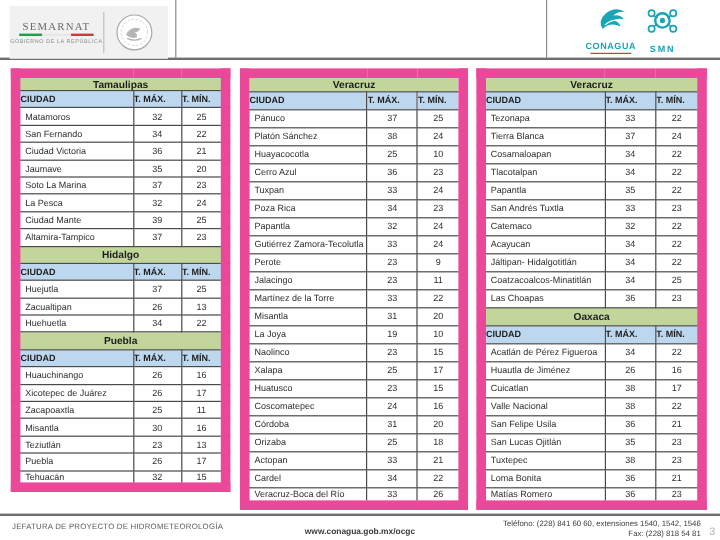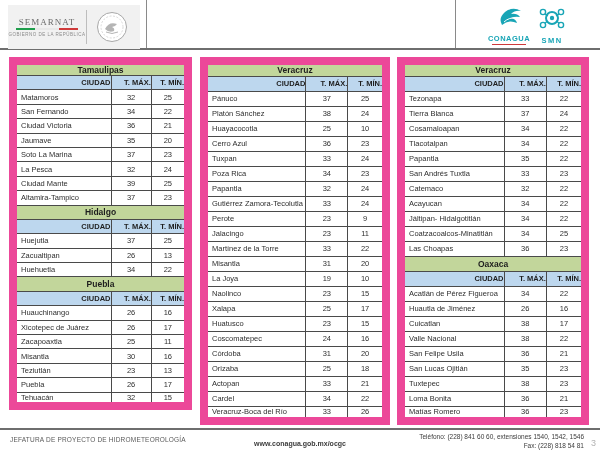--- a/index.html
+++ b/index.html
@@ -29,21 +29,21 @@
   .col{position:absolute;top:57px;}
   .col1{left:9px;width:183px;}
   .col2{left:200px;width:190px;}
   .col3{left:397px;width:192px;}
   table{width:100%;border-collapse:collapse;border:8px solid #ec4899;table-layout:fixed;}
   td,th{border:1px solid #4a4a4a;font-size:7.5px;padding:0;overflow:hidden;white-space:nowrap;}
   col.c-city{width:56%;} col.c-max{width:23%;} col.c-min{width:21%;}
   tr{height:14.4px;}
   .col2 tr,.col3 tr{height:15px;}
   tr.state-row td{background:var(--green,#C2D69B);text-align:center;font-weight:bold;font-size:8.5px;color:#1e1e1e;}
-  tr.cols-row th{background:var(--blue,#BDD7EE);text-align:right;font-weight:bold;font-size:7.5px;color:#1e1e1e;}
+  tr.cols-row th{background:var(--blue,#BDD7EE);text-align:left;font-weight:bold;font-size:7.5px;color:#1e1e1e;}
   td.city{text-align:left;padding-left:4px;color:#2e2e2e;}
   td.num{text-align:center;color:#2e2e2e;}
 
   
   .ftr{position:absolute;left:0;top:428px;width:600px;height:22px;border-top:2px solid #6e6e6e;box-sizing:border-box;}
   .ftr-left{position:absolute;left:10px;top:6px;font-size:6.5px;color:#5a5a5a;letter-spacing:.2px;}
   .ftr-center{position:absolute;left:200px;width:200px;top:10px;text-align:center;font-size:7px;font-weight:bold;color:#3c3c3c;}
   .ftr-right{position:absolute;right:16px;top:3px;text-align:right;font-size:6.5px;color:#3c3c3c;line-height:1.35;}
   .ftr-page{position:absolute;right:4px;bottom:2px;font-size:9px;color:#b3b3b3;}
 </style>

